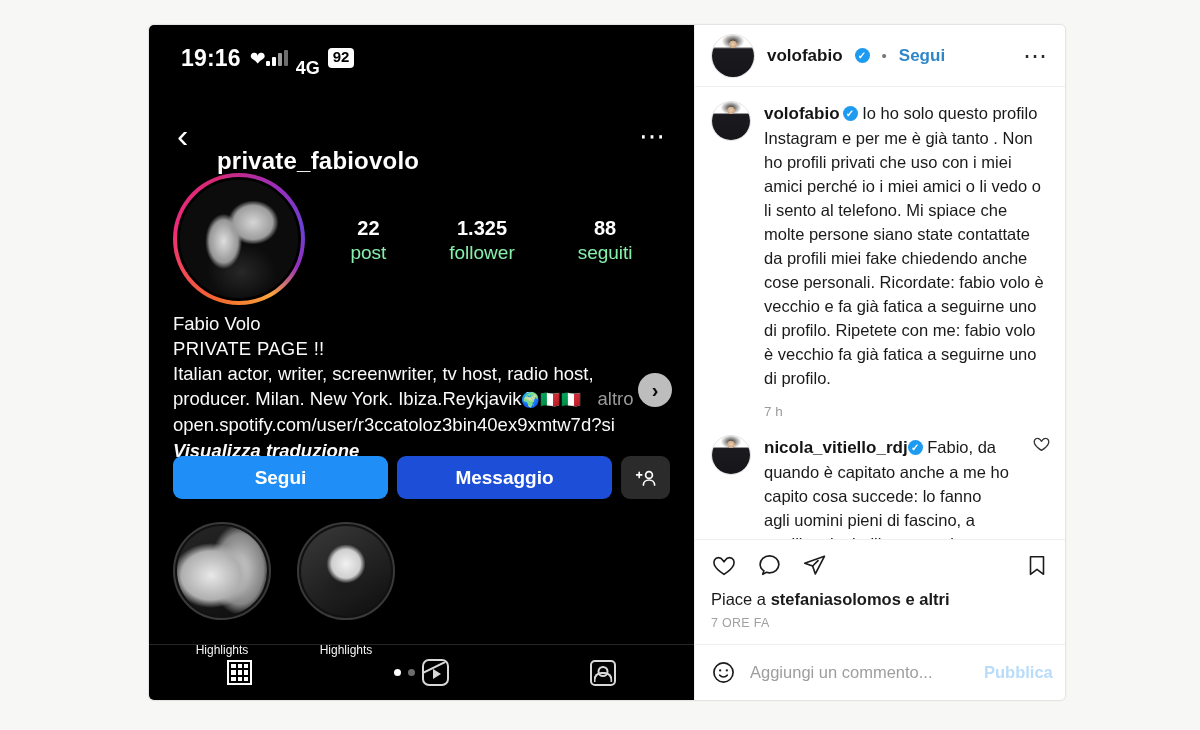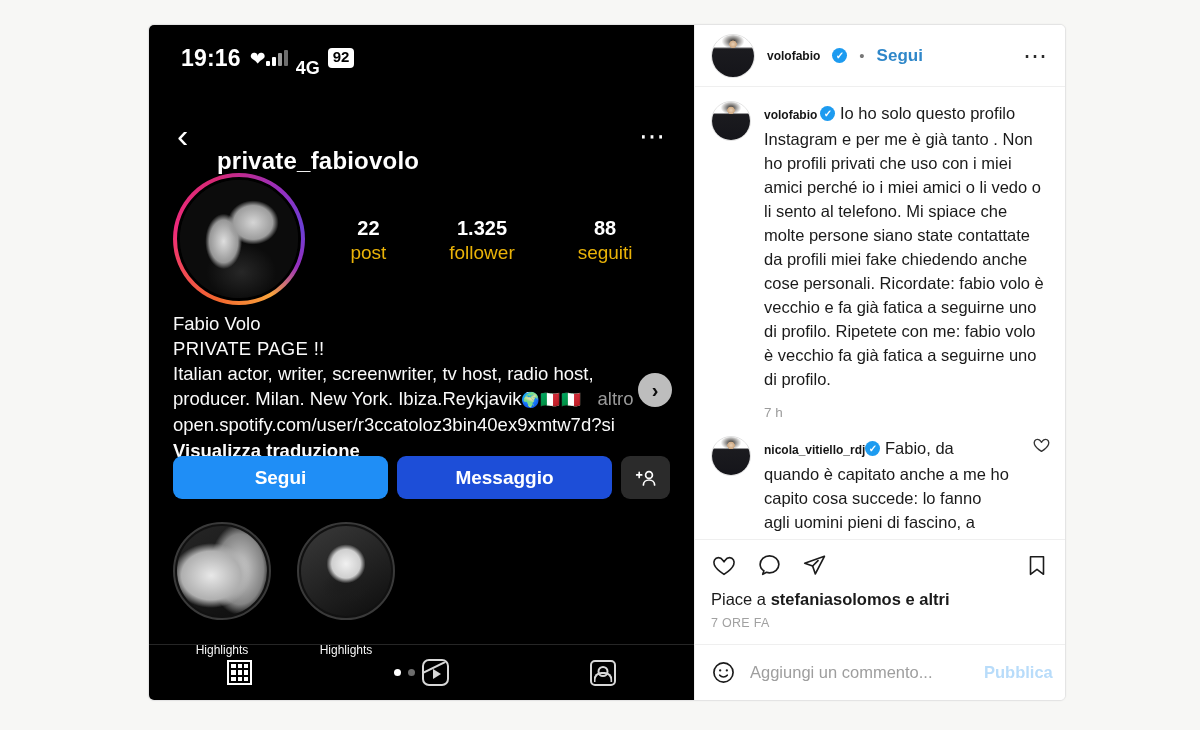--- a/index.html
+++ b/index.html
@@ -105,33 +105,33 @@
       radial-gradient(ellipse 42% 34% at 52% 78%, #2a2724 0%, #0d0c0b 70%),
       linear-gradient(160deg, #1b1917 0%, #121110 100%);
     filter: grayscale(1);
   }
   .stats {
     flex: 1; display: flex; justify-content: space-around;
     padding: 0 6px 0 14px; margin-top: 4px;
   }
   .stat { text-align: center; }
   .stat .num { font-size: 20px; font-weight: 700; line-height: 1.25; }
-  .stat .lbl { font-size: 19px; font-weight: 400; color: #eab308; line-height: 1.3; }
+  .stat .lbl { font-size: 19px; font-weight: 400; color: #86efac; line-height: 1.3; }
 
   
   .bio {
     position: absolute; top: 286px; left: 24px; right: 18px;
     font-size: 18.5px; line-height: 25px; color: #fafafa;
   }
   .bio .name { font-weight: 400; }
   .bio .pp { font-weight: 400; letter-spacing: .3px; }
   .bio .desc { font-weight: 400; }
   .bio .link { font-weight: 400; }
   .bio .more-lbl { color: #9a9a9a; }
-  .bio .translate { font-weight: 700; margin-top: 1px; }
+  .bio .translate { font-weight: 700; margin-top: 1px; font-style: italic; }
   .flag { font-size: 16px; letter-spacing: 1px; }
   .globe { font-size: 15px; }
   .chev-circle {
     position: absolute; right: 4px; top: 62px;
     width: 34px; height: 34px; border-radius: 50%;
     background: #bdbdbd; color: #0d0d0d;
     display: flex; align-items: center; justify-content: center;
     font-size: 20px; font-weight: 700;
   }
 
@@ -242,21 +242,21 @@
   .av .suit {
     position: absolute; inset: 0;
     background:
       radial-gradient(circle 5px at 50% 22%, #e8cfb4 0%, #cda882 70%, rgba(0,0,0,0) 80%),
       radial-gradient(ellipse 36% 24% at 50% 15%, #2e2a26 0%, rgba(0,0,0,0) 75%),
       linear-gradient(180deg, rgba(255,255,255,0) 28%, #1b1b1f 33%, #15151a 100%),
       #ffffff;
   }
   .av-44 { width: 44px; height: 44px; }
   .av-40 { width: 40px; height: 40px; }
-  .uname { font-size: 12px; font-weight: 700; color: #151515; }
+  .uname { font-size: 17px; font-weight: 700; color: #151515; }
   .verified {
     display: inline-block; width: 15px; height: 15px; border-radius: 50%;
     background: #1d9bf0; position: relative; vertical-align: -2px; flex: none;
   }
   .verified::after {
     content: "✓"; position: absolute; inset: 0; color: #fff;
     font-size: 10px; line-height: 15px; text-align: center; font-weight: 700;
   }
   .sep-dot { color: #777; font-size: 15px; }
   .follow-link { color: #2f87c9; font-size: 17px; font-weight: 700; }

